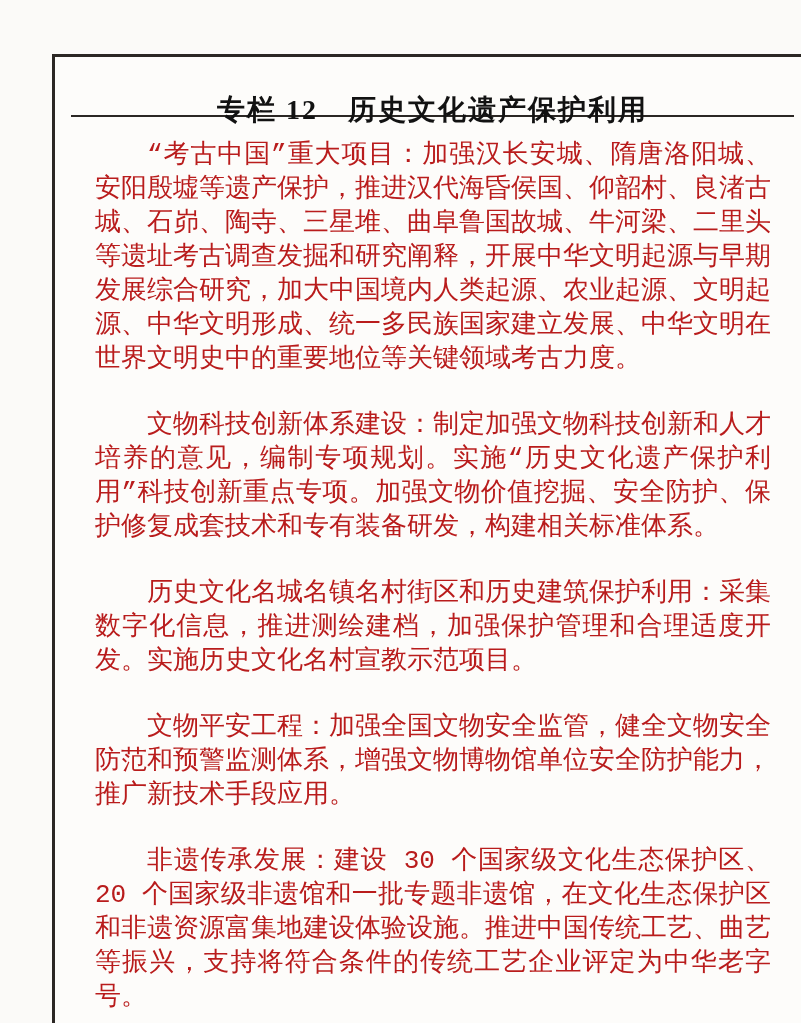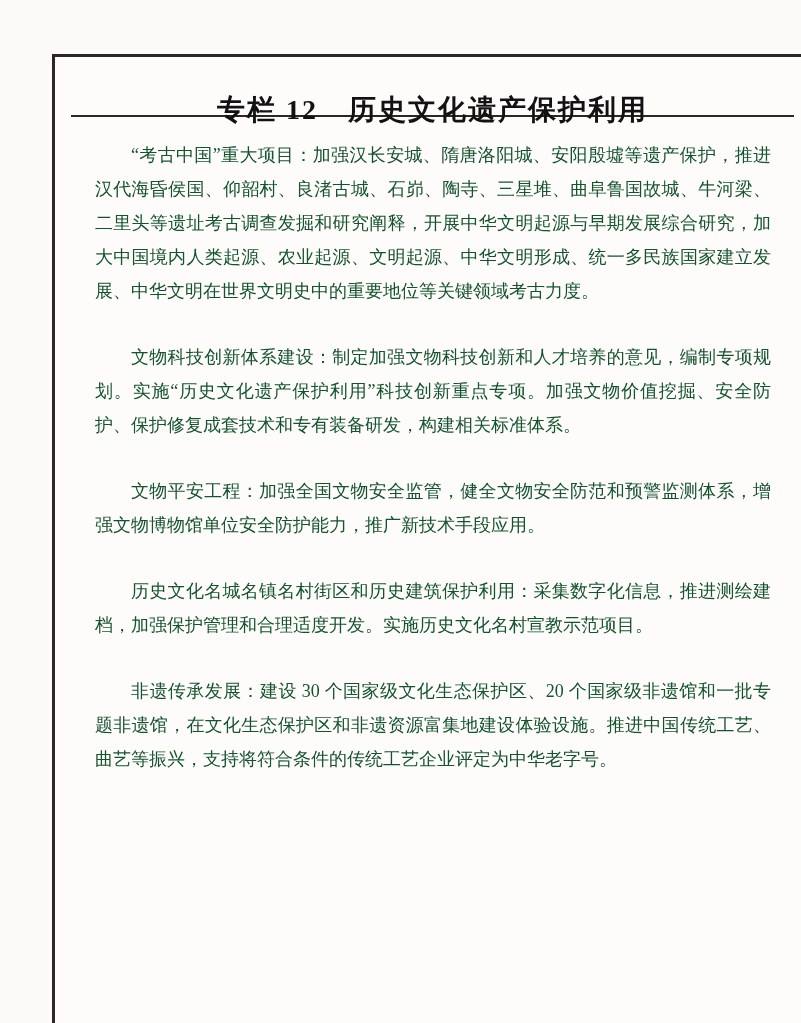--- a/index.html
+++ b/index.html
@@ -32,34 +32,35 @@
     font-size: 28px;
     font-weight: 700;
     letter-spacing: 2px;
     border-bottom: 2px solid #2b2724;
     color: #121212;
   }
   .panel-body {
     padding: 5px 7px 4px 8px;
   }
   .panel-body p {
-    font-size: 18px;
+    font-size: 26px;
     line-height: 34px;
     text-align: justify;
     text-indent: 2em;
-    color: #14532d;
+    color: #b91c1c;
+    font-family: Liberation Mono, monospace;
   }
 </style>
 </head>
 <body>
 
 <div class="page">
   <div class="panel">
     <div class="panel-title">专栏 12　历史文化遗产保护利用</div>
     <div class="panel-body">
       <p>“考古中国”重大项目：加强汉长安城、隋唐洛阳城、安阳殷墟等遗产保护，推进汉代海昏侯国、仰韶村、良渚古城、石峁、陶寺、三星堆、曲阜鲁国故城、牛河梁、二里头等遗址考古调查发掘和研究阐释，开展中华文明起源与早期发展综合研究，加大中国境内人类起源、农业起源、文明起源、中华文明形成、统一多民族国家建立发展、中华文明在世界文明史中的重要地位等关键领域考古力度。</p>
       <p>文物科技创新体系建设：制定加强文物科技创新和人才培养的意见，编制专项规划。实施“历史文化遗产保护利用”科技创新重点专项。加强文物价值挖掘、安全防护、保护修复成套技术和专有装备研发，构建相关标准体系。</p>
+      <p>历史文化名城名镇名村街区和历史建筑保护利用：采集数字化信息，推进测绘建档，加强保护管理和合理适度开发。实施历史文化名村宣教示范项目。</p>
       <p>文物平安工程：加强全国文物安全监管，健全文物安全防范和预警监测体系，增强文物博物馆单位安全防护能力，推广新技术手段应用。</p>
-      <p>历史文化名城名镇名村街区和历史建筑保护利用：采集数字化信息，推进测绘建档，加强保护管理和合理适度开发。实施历史文化名村宣教示范项目。</p>
       <p>非遗传承发展：建设 30 个国家级文化生态保护区、20 个国家级非遗馆和一批专题非遗馆，在文化生态保护区和非遗资源富集地建设体验设施。推进中国传统工艺、曲艺等振兴，支持将符合条件的传统工艺企业评定为中华老字号。</p>
     </div>
   </div>
 </div>
 
 </body></html>

